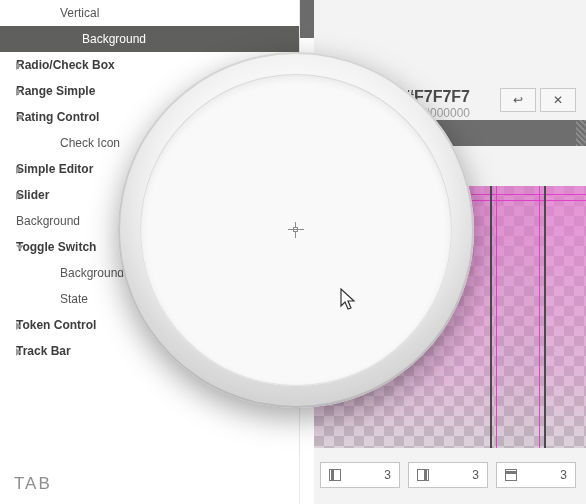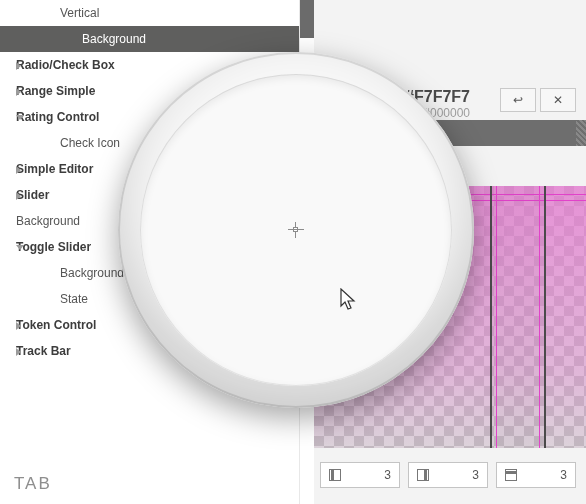--- a/index.html
+++ b/index.html
@@ -178,21 +178,21 @@
       <div class="tree" id="tree">
           <div class="tree-item level2"><span>Vertical</span></div>
           <div class="tree-item level3 selected"><span>Background</span></div>
           <div class="tree-item bold"><span class="chev right"></span><span>Radio/Check Box</span></div>
           <div class="tree-item bold"><span class="chev right"></span><span>Range Simple</span></div>
           <div class="tree-item bold"><span class="chev down"></span><span>Rating Control</span></div>
           <div class="tree-item level2"><span>Check Icon</span></div>
           <div class="tree-item bold"><span class="chev right"></span><span>Simple Editor</span></div>
           <div class="tree-item bold"><span class="chev right"></span><span>Slider</span></div>
           <div class="tree-item"><span>Background</span></div>
-          <div class="tree-item bold"><span class="chev down"></span><span>Toggle Slider</span></div>
+          <div class="tree-item bold"><span class="chev down"></span><span>Toggle Switch</span></div>
           <div class="tree-item level2"><span>Background</span></div>
           <div class="tree-item level2"><span>State</span></div>
           <div class="tree-item bold"><span class="chev right"></span><span>Token Control</span></div>
           <div class="tree-item bold"><span class="chev right"></span><span>Track Bar</span></div>
         </div>
       <div class="tab-footer">TAB</div>
     </div>
   </div>
   <div class="side-scroll"></div>
 

